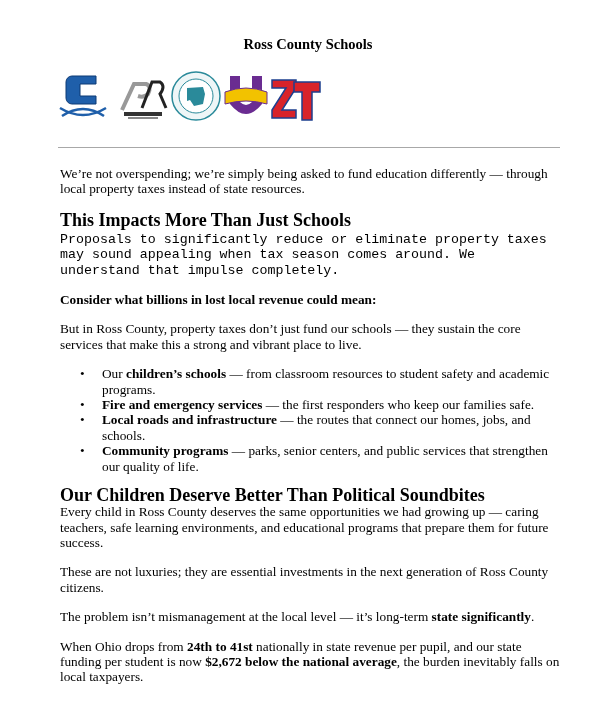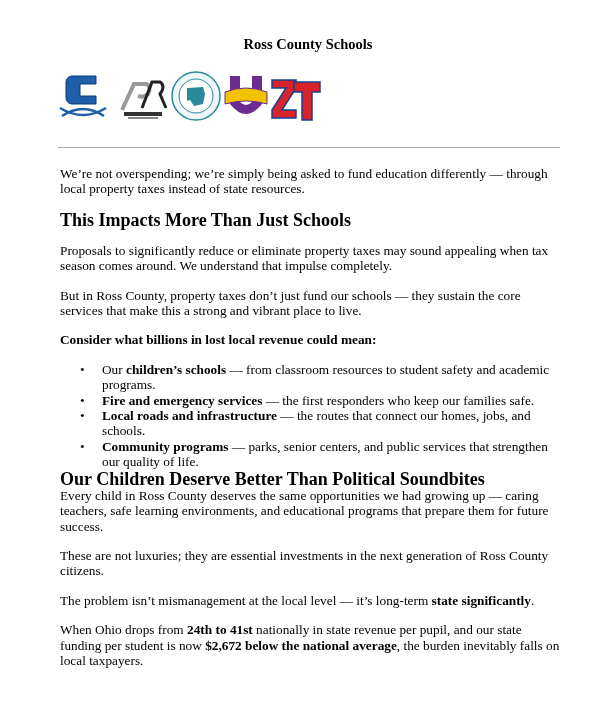--- a/index.html
+++ b/index.html
@@ -72,44 +72,44 @@
     </div>
   </div>
 
   <div class="hr"></div>
 
   <div class="content">
     <p class="p">We’re not overspending; we’re simply being asked to fund education differently — through local property taxes instead of state resources.</p>
 
     <h2 class="h2" style="margin-top:14px;">This Impacts More Than Just Schools</h2>
 
-    <p class="p" style="margin-top:14px;">Proposals to significantly reduce or eliminate property taxes may sound appealing when tax season comes around. We understand that impulse completely.</p>
+    <p class="p" style="margin-top:3px;font-family:Liberation Mono, monospace;">Proposals to significantly reduce or eliminate property taxes may sound appealing when tax season comes around. We understand that impulse completely.</p>
+    <p class="p bold" style="margin-top:14px;">Consider what billions in lost local revenue could mean:</p>
     <p class="p" style="margin-top:14px;">But in Ross County, property taxes don’t just fund our schools — they sustain the core services that make this a strong and vibrant place to live.</p>
-    <p class="p bold" style="margin-top:14px;">Consider what billions in lost local revenue could mean:</p>
 
     <ul class="bullets" style="margin-top:14px;">
       <li>
         <span class="dot">•</span>
         <span>Our </span><span class="bold">children’s schools</span><span> — from classroom resources to student safety and academic programs.</span>
       </li>
       <li>
         <span class="dot">•</span>
         <span class="bold">Fire and emergency services</span><span> — the first responders who keep our families safe.</span>
       </li>
       <li>
         <span class="dot">•</span>
         <span class="bold">Local roads and infrastructure</span><span> — the routes that connect our homes, jobs, and schools.</span>
       </li>
       <li>
         <span class="dot">•</span>
         <span class="bold">Community programs</span><span> — parks, senior centers, and public services that strengthen our quality of life.</span>
       </li>
     </ul>
 
-    <h2 class="h2" style="">Our Children Deserve Better Than Political Soundbites</h2>
+    <h2 class="h2" style="margin-top:12px;">Our Children Deserve Better Than Political Soundbites</h2>
 
     <p class="p" style="">Every child in Ross County deserves the same opportunities we had growing up — caring teachers, safe learning environments, and educational programs that prepare them for future success.</p>
     <p class="p" style="margin-top:14px;">These are not luxuries; they are essential investments in the next generation of Ross County citizens.</p>
     <p class="p" style="margin-top:14px;">
       <span>The problem isn’t mismanagement at the local level — it’s long-term </span><span class="bold">state significantly</span><span>.</span>
     </p>
     <p class="p" style="margin-top:14px;">
       <span>When Ohio drops from </span><span class="bold">24th to 41st</span><span> nationally in state revenue per pupil, and our state funding per student is now </span><span class="bold">$2,672 below the national average</span><span>, the burden inevitably falls on local taxpayers.</span>
     </p>
   </div>

